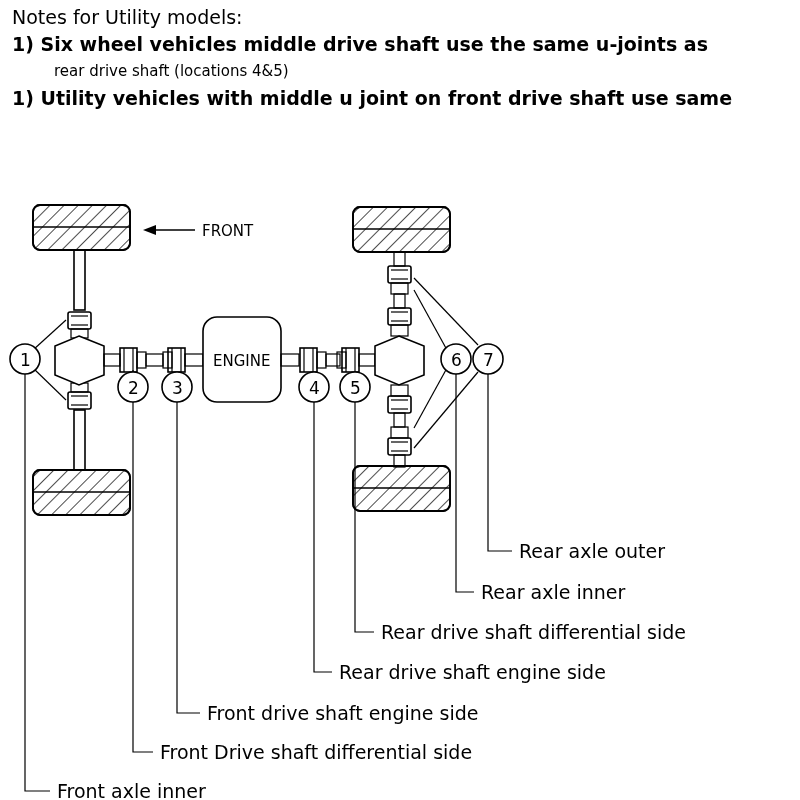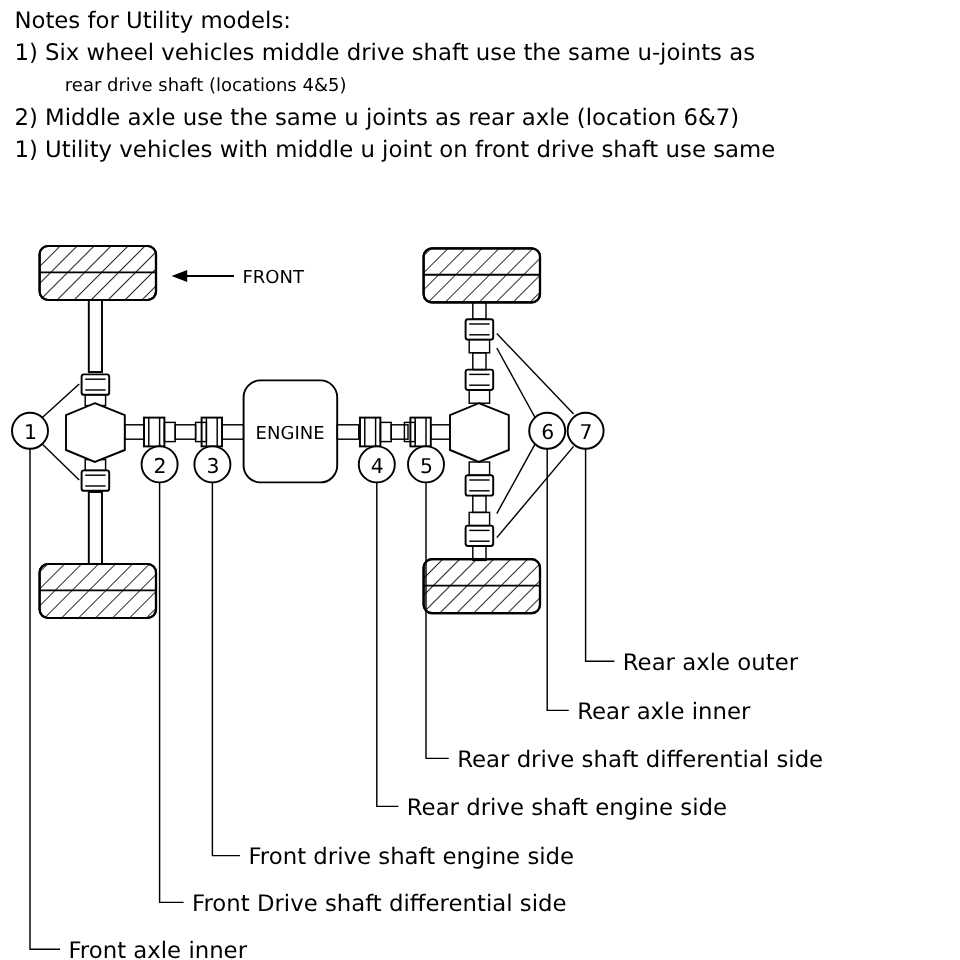--- a/index.html
+++ b/index.html
@@ -29,20 +29,21 @@
   }
   .notes-title {
     font-size: 19px;
     line-height: 27px;
     white-space: pre;
   }
   .note-line {
     font-size: 19px;
     line-height: 27px;
     white-space: pre;
+    font-weight: bold;
   }
   .note-cont {
     font-size: 15px;
     line-height: 27px;
     white-space: pre;
     padding-left: 42px;
   }
   svg#diagram {
     position: absolute;
     left: 0;
@@ -83,21 +84,20 @@
 </style>
 </head>
 <body>
 
 <div id="root">
 
   <div class="notes">
     <div class="notes-title">Notes for Utility models:</div>
     <div class="note-line">1) Six wheel vehicles middle drive shaft use the same u-joints as</div>
     <div class="note-cont">rear drive shaft (locations 4&amp;5)</div>
-    <div class="note-line">2) Middle axle use the same u joints as rear axle (location 6&amp;7)</div>
     <div class="note-line">1) Utility vehicles with middle u joint on front drive shaft use same</div>
   </div>
 
   <svg id="diagram" viewBox="0 0 800 800">
 
     <defs>
       <pattern id="hatch" width="10" height="10" patternUnits="userSpaceOnUse" patternTransform="rotate(45)">
         <line x1="0" y1="0" x2="0" y2="10" stroke="#000" stroke-width="1.4"></line>
       </pattern>
       <pattern id="hatch2" width="10" height="10" patternUnits="userSpaceOnUse" patternTransform="rotate(-45)">

